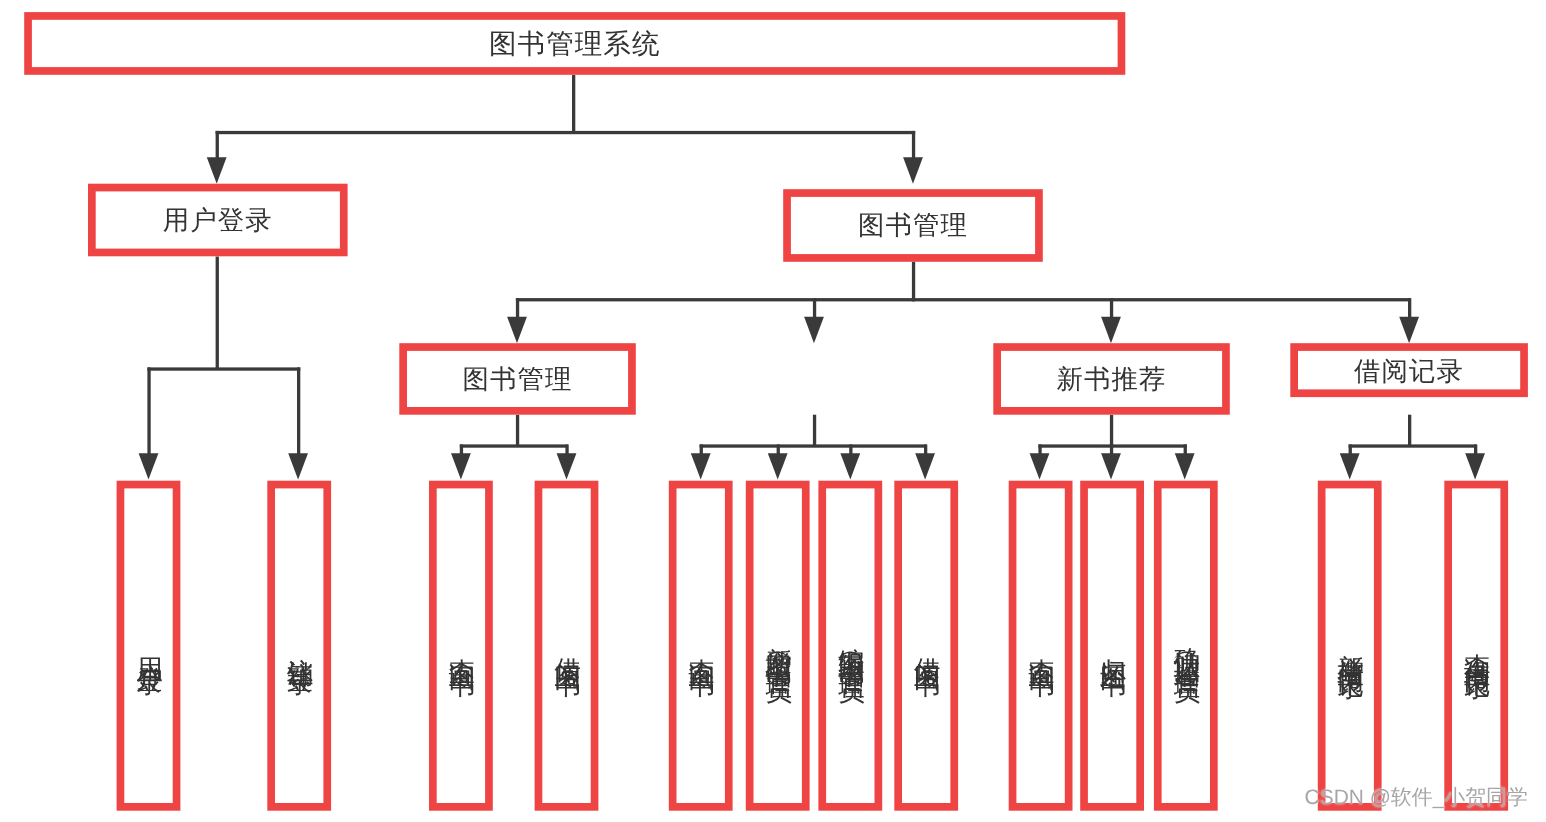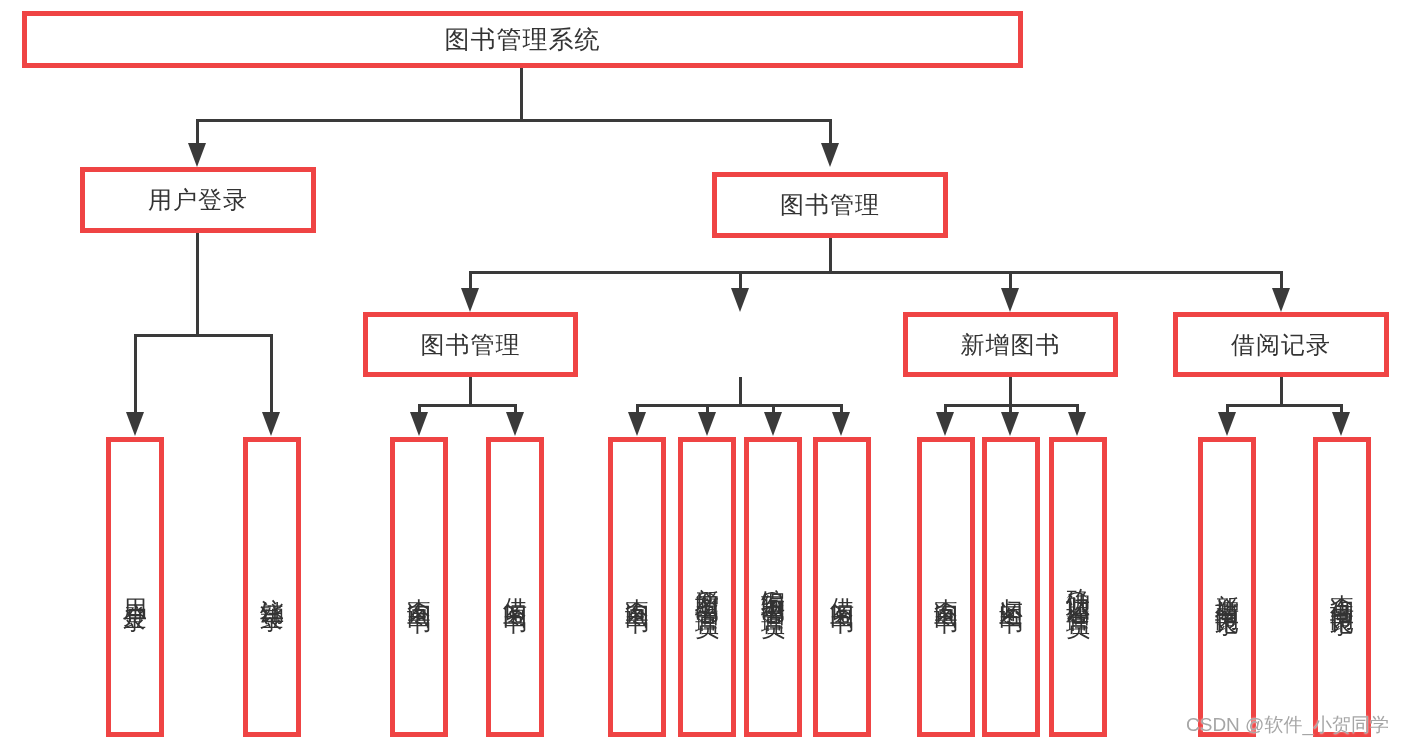--- a/index.html
+++ b/index.html
@@ -12,21 +12,21 @@
     position: relative;
     width: 1405px;
     height: 747px;
     background: #ffffff;
     overflow: hidden;
   }
   .box {
     position: absolute;
     box-sizing: border-box;
     background: #ffffff;
-    border: 5px solid #ef4444;
+    border: 7px solid #ef4444;
     display: flex;
     align-items: center;
     justify-content: center;
     color: #333333;
     font-size: 24px;
     letter-spacing: 1px;
     z-index: 2;
   }
   .root-box { font-size: 25px; }
   .leaf {
@@ -85,24 +85,24 @@
   <div class="box" style="left:712px; top:172px; width:236px; height:66px;">
     <span>图书管理</span>
   </div>
 
   <div class="box" style="left:363px; top:312px; width:215px; height:65px;">
     <span>图书管理</span>
   </div>
 
 
   <div class="box" style="left:903px; top:312px; width:215px; height:65px;">
-    <span>新增图书</span>
-  </div>
-
-  <div class="box" style="left:1173px; top:312px; width:216px; height:65px;">
+    <span>新书推荐</span>
+  </div>
+
+  <div class="box" style="left:1173px; top:312px; width:216px; height:49px;">
     <span>借阅记录</span>
   </div>
 
   <div class="box leaf" style="left:106px; top:437px; width:58px; height:300px;">
     <span>用户登录</span>
   </div>
   <div class="box leaf" style="left:243px; top:437px; width:58px; height:300px;">
     <span>注销登录</span>
   </div>
 

